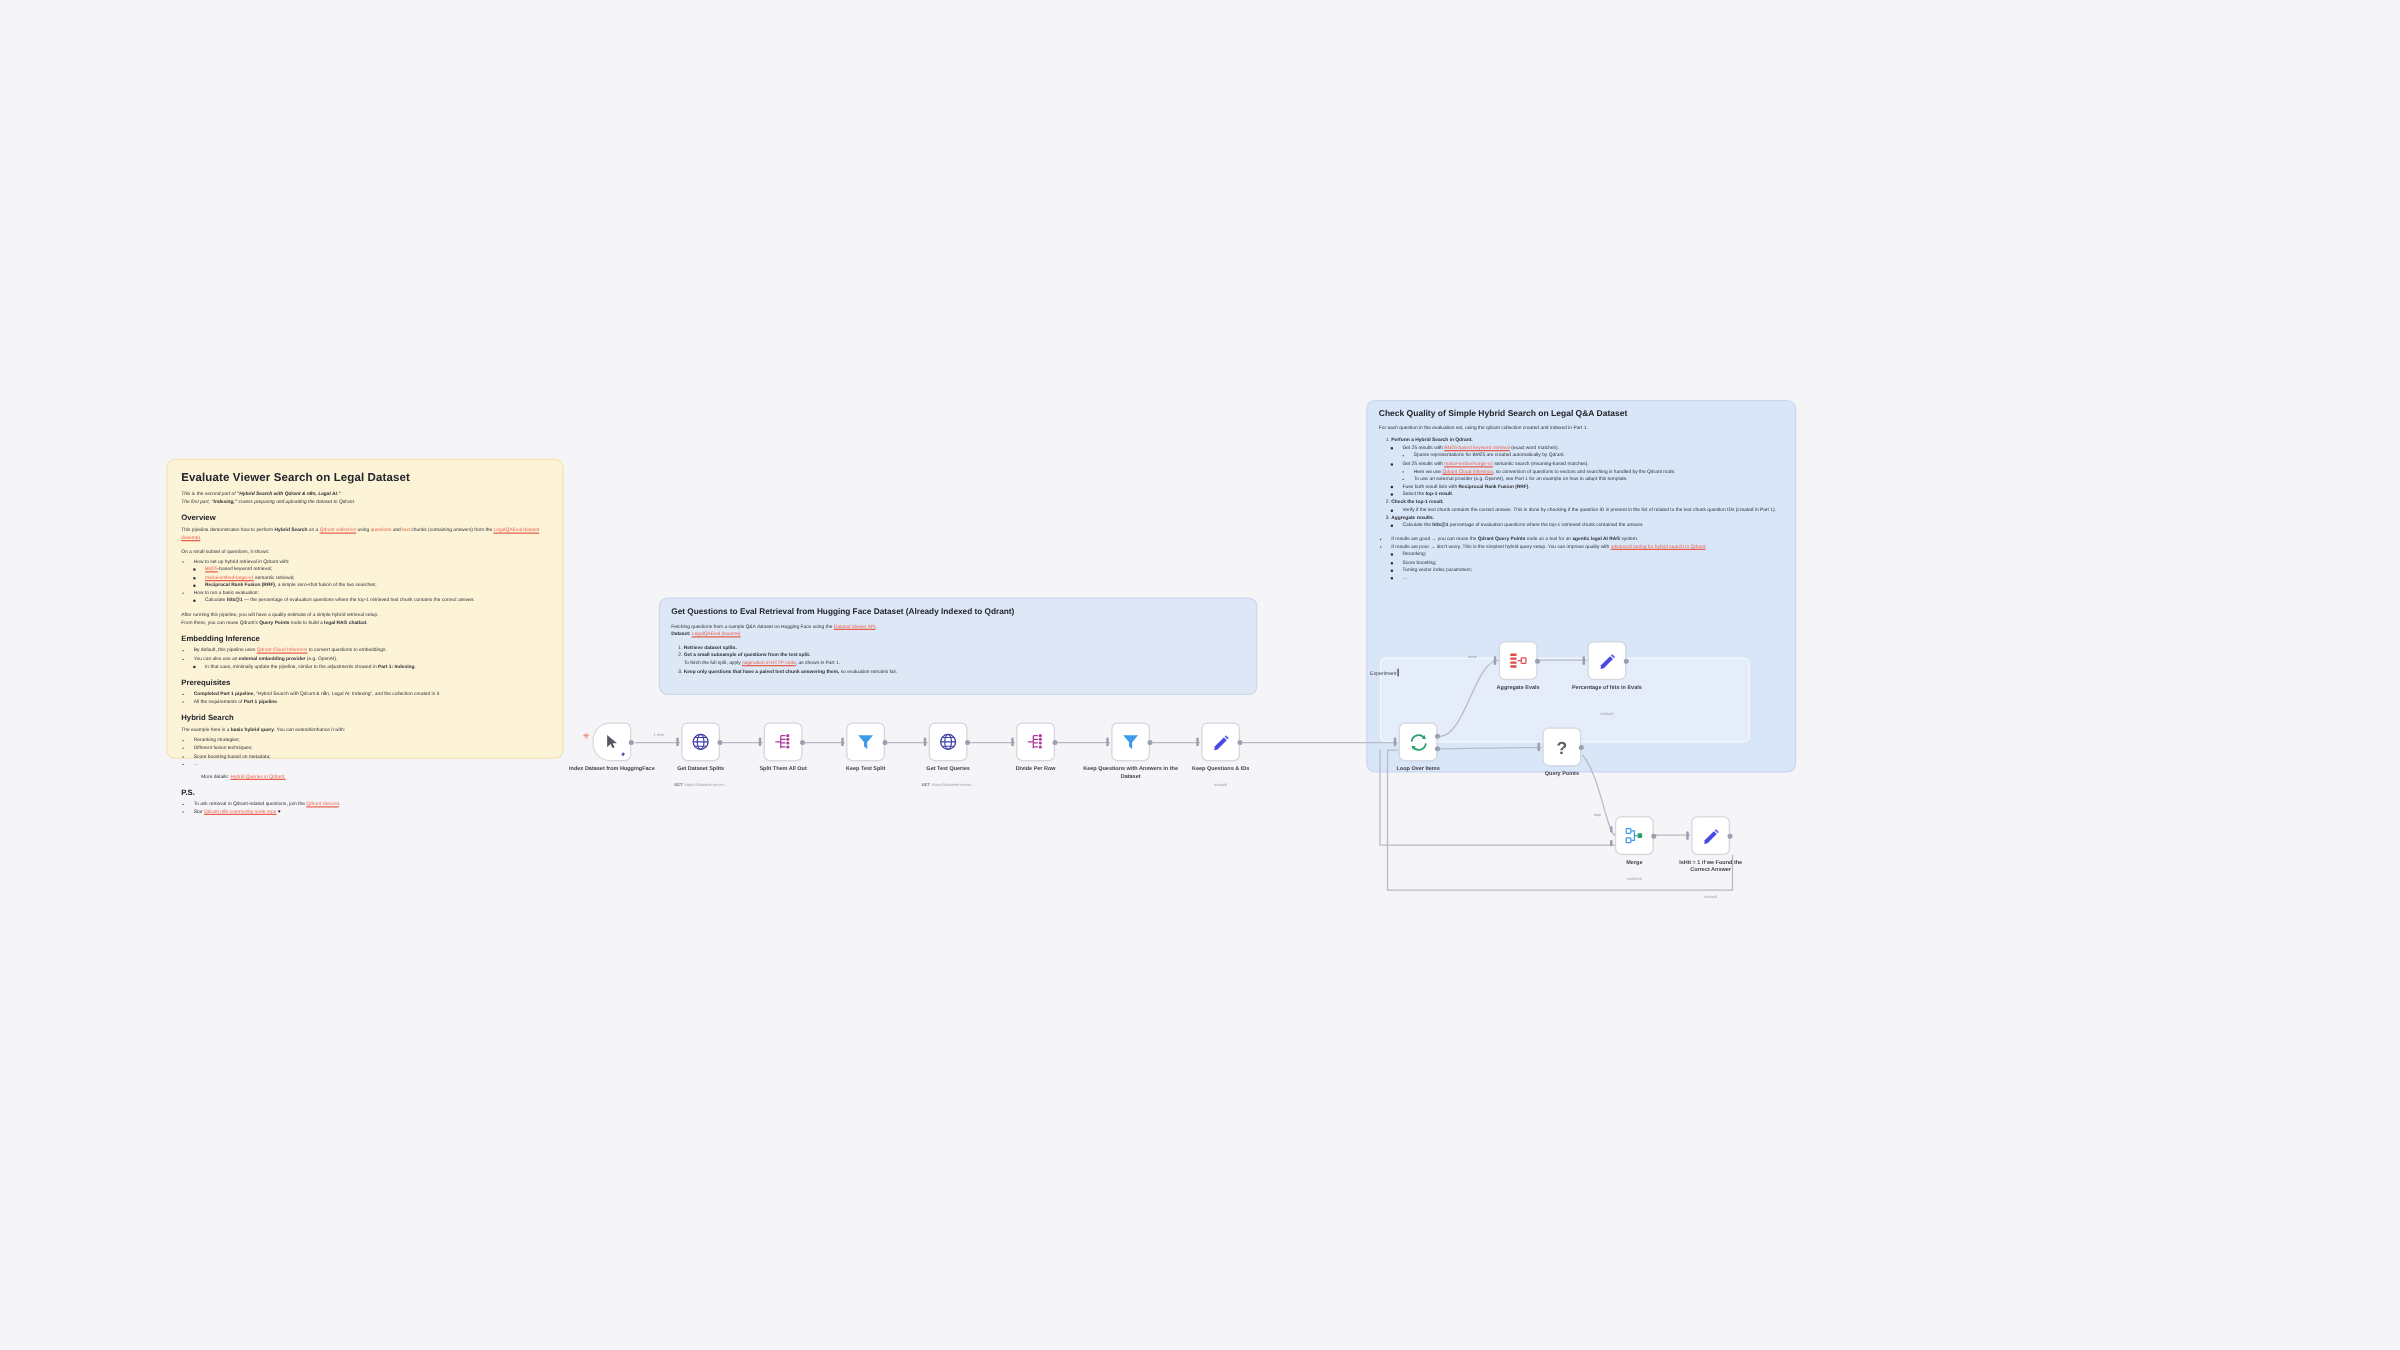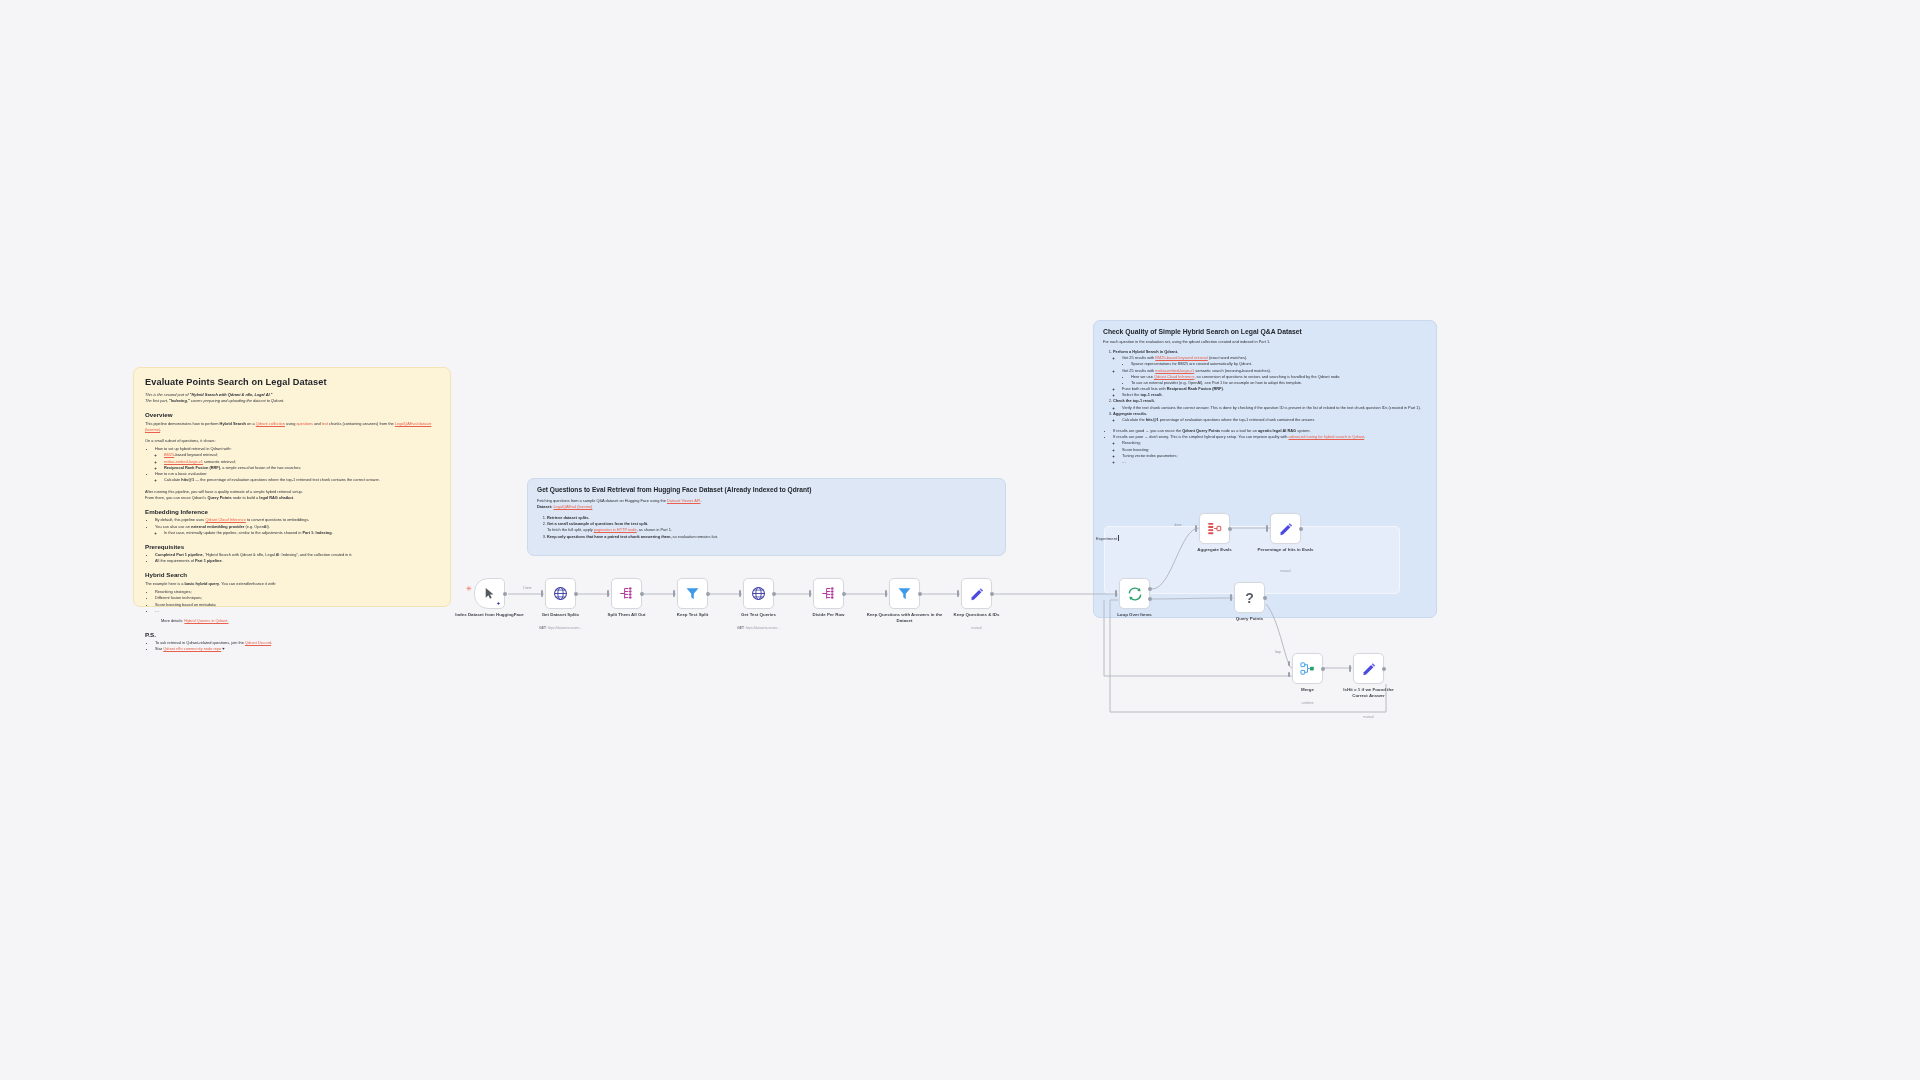--- a/index.html
+++ b/index.html
@@ -92,21 +92,21 @@
   .exp-label { position: absolute; font-size: 4.2px; color: #3c3f47; }
   .caret { display:inline-block; width:1px; height:6px; background:#3c3f47;
            vertical-align:-1px; margin-left:1px; }
 </style>
 </head>
 <body>
 
 <div id="canvas">
 
   <div class="note note-yellow pad-y">
-    <div class="n-h1">Evaluate Points Search on Legal Dataset</div>
+    <div class="n-h1">Evaluate Viewer Search on Legal Dataset</div>
     <div class="n-p n-i" style="margin-top:5px">
       <span>This is the second part of </span><span class="n-b">"Hybrid Search with Qdrant &amp; n8n, Legal AI."</span>
     </div>
     <div class="n-p n-i">
       <span>The first part, </span><span class="n-b">"Indexing,"</span><span> covers preparing and uploading the dataset to Qdrant.</span>
     </div>
 
     <div class="n-h2">Overview</div>
     <div class="n-p" style="margin-top:3px">
       <span>This pipeline demonstrates how to perform </span><span class="n-b">Hybrid Search</span><span> on a </span><span class="lnk">Qdrant collection</span><span> using </span><span class="lnk2">questions</span><span> and </span><span class="lnk2">text</span><span> chunks (containing answers) from the </span><span class="lnk">LegalQAEval dataset (lexeme)</span><span>.</span>

